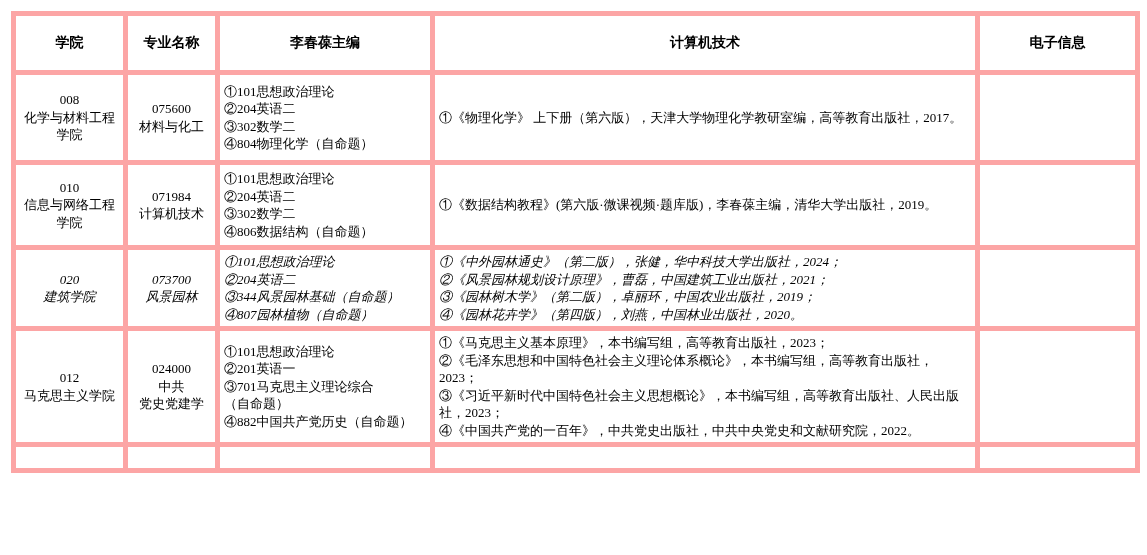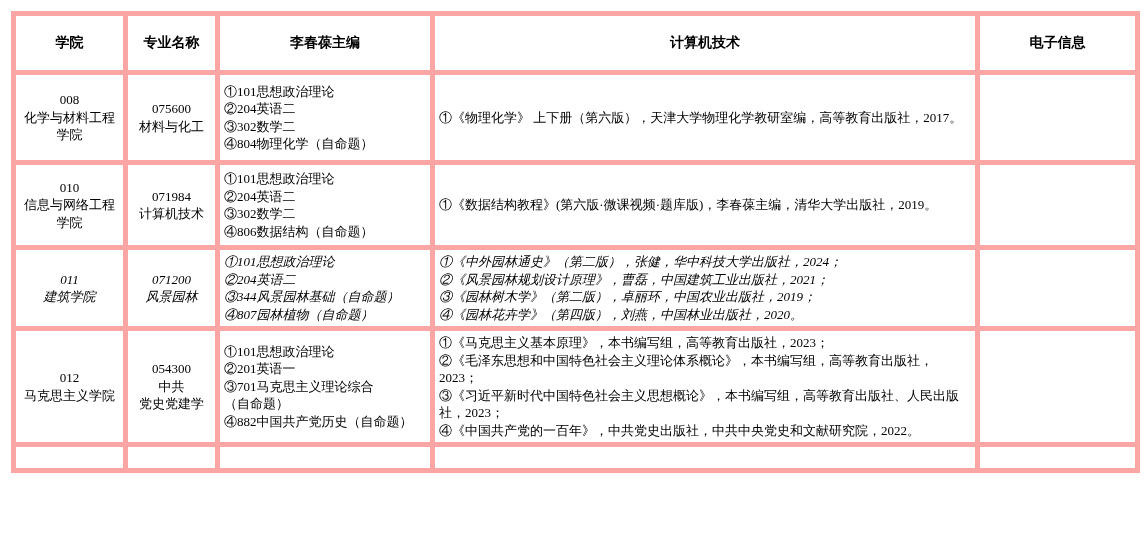--- a/index.html
+++ b/index.html
@@ -118,39 +118,39 @@
 计算机技术</td>
     <td class="c-subjects" data-name="subjects-cell">①101思想政治理论
 ②204英语二
 ③302数学二
 ④806数据结构（自命题）</td>
     <td class="c-references" data-name="references-cell">①《数据结构教程》(第六版·微课视频·题库版)，李春葆主编，清华大学出版社，2019。</td>
     <td class="c-scope" data-name="scope-cell"></td>
   </tr>
 
   <tr data-name="table-row">
-    <td class="c-college" data-name="college-cell">011
+    <td class="c-college" data-name="college-cell">020
 建筑学院</td>
-    <td class="c-major" data-name="major-cell">071200
+    <td class="c-major" data-name="major-cell">073700
 风景园林</td>
     <td class="c-subjects" data-name="subjects-cell">①101思想政治理论
 ②204英语二
 ③344风景园林基础（自命题）
 ④807园林植物（自命题）</td>
     <td class="c-references" data-name="references-cell">①《中外园林通史》（第二版），张健，华中科技大学出版社，2024；
 ②《风景园林规划设计原理》，曹磊，中国建筑工业出版社，2021；
 ③《园林树木学》（第二版），卓丽环，中国农业出版社，2019；
 ④《园林花卉学》（第四版），刘燕，中国林业出版社，2020。</td>
     <td class="c-scope" data-name="scope-cell"></td>
   </tr>
 
   <tr data-name="table-row">
     <td class="c-college" data-name="college-cell">012
 马克思主义学院</td>
-    <td class="c-major" data-name="major-cell">054300
+    <td class="c-major" data-name="major-cell">024000
 中共
 党史党建学</td>
     <td class="c-subjects" data-name="subjects-cell">①101思想政治理论
 ②201英语一
 ③701马克思主义理论综合
 （自命题）
 ④882中国共产党历史（自命题）</td>
     <td class="c-references" data-name="references-cell">①《马克思主义基本原理》，本书编写组，高等教育出版社，2023；
 ②《毛泽东思想和中国特色社会主义理论体系概论》，本书编写组，高等教育出版社，2023；
 ③《习近平新时代中国特色社会主义思想概论》，本书编写组，高等教育出版社、人民出版社，2023；

